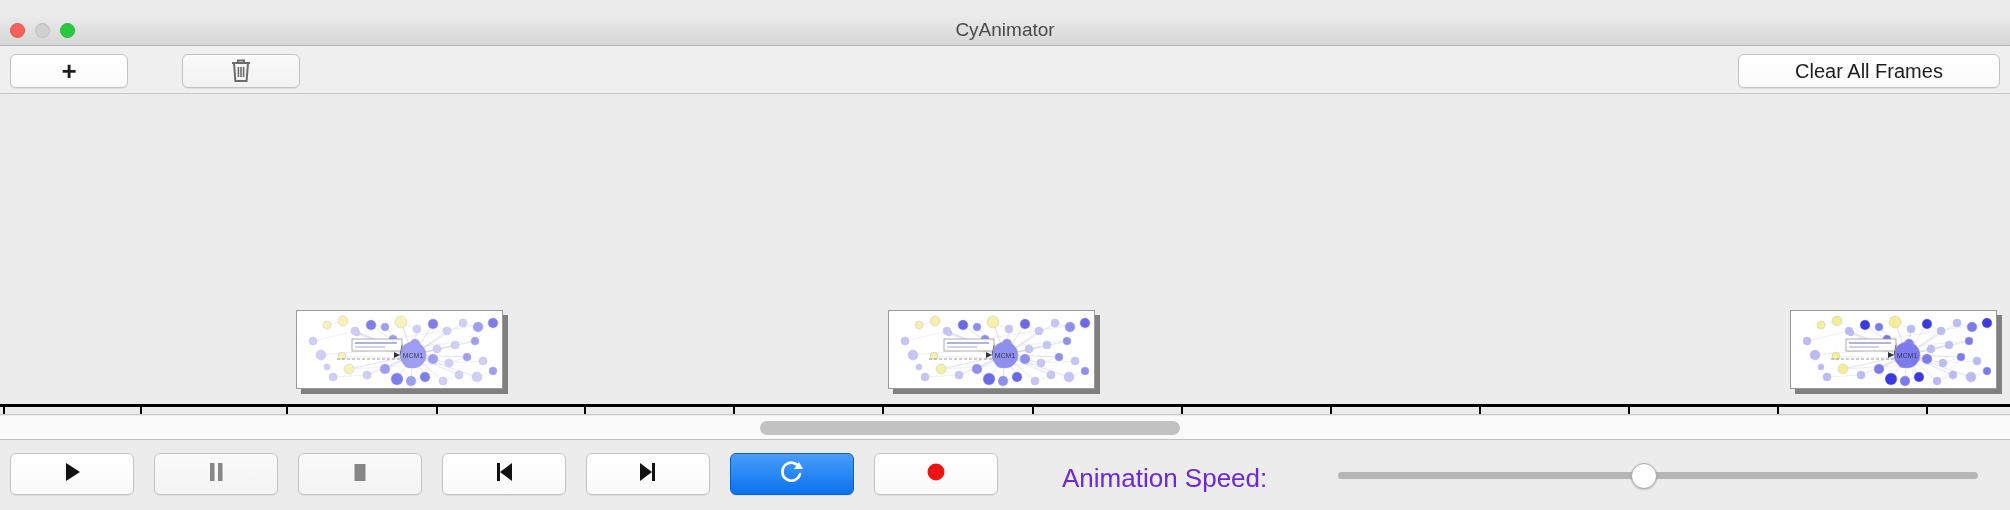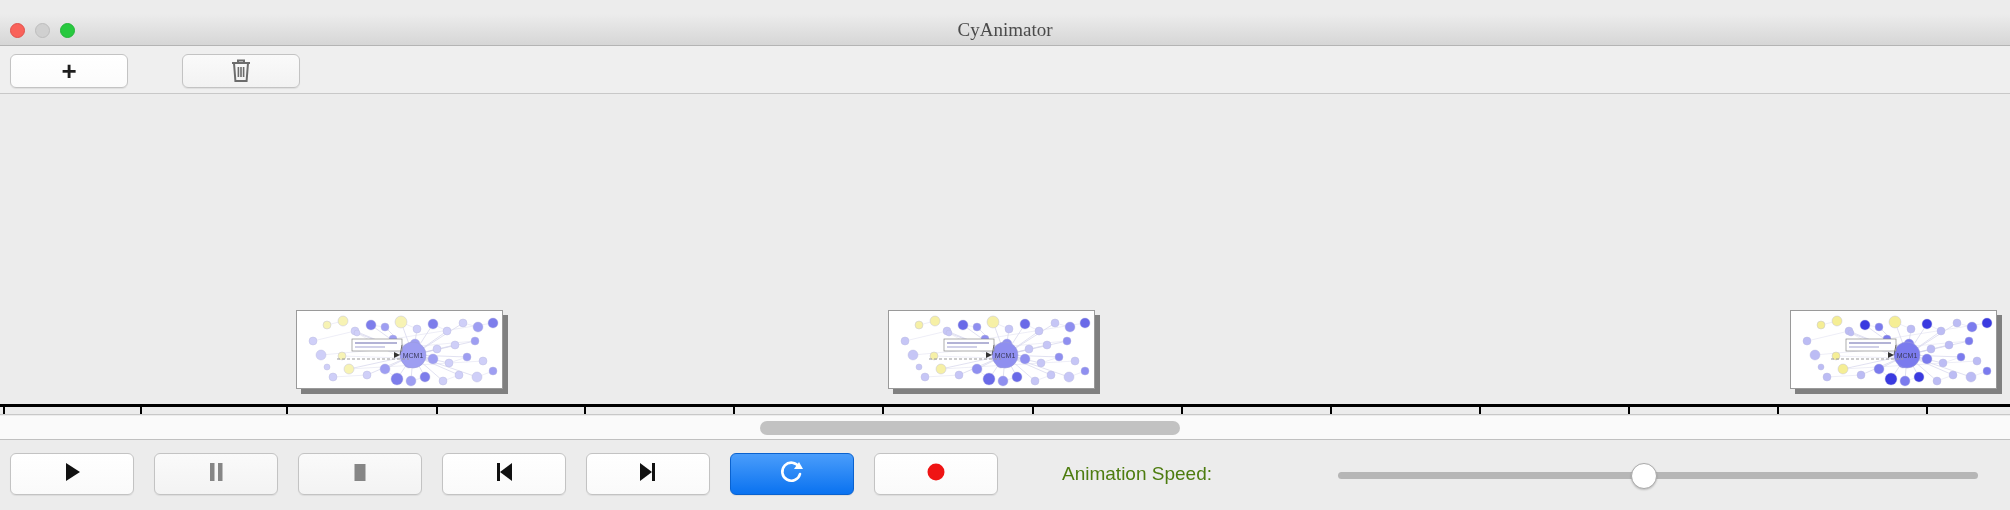--- a/index.html
+++ b/index.html
@@ -77,21 +77,20 @@
   .light.yellow { background: #d0d0d0; border: 1px solid #bdbdbd; }
   .light.green  { background: #28c93f; border: 1px solid #23b538; }
   .win-title {
     position: absolute;
     top: 0; left: 0;
     width: 2010px; height: 32px;
     line-height: 32px;
     text-align: center;
     font-size: 19px;
     color: #4a4a4a;
-    font-family: Liberation Serif, serif;
   }
 
   
   .toolbar {
     position: absolute;
     top: 46px; left: 0;
     width: 2010px; height: 48px;
     background: #efefef;
     border-bottom: 1px solid #c8c8c8;
   }
@@ -200,22 +199,22 @@
     cursor: pointer;
   }
   .pbtn.disabled { background: linear-gradient(#fafafa, #f3f3f3); }
   .pbtn.accent {
     background: linear-gradient(#4a9dfb, #0a72f0);
     border: 1px solid #0a62cf;
   }
   .speed-label {
     position: absolute;
     top: 22px; left: 1062px;
-    font-size: 19px;
-    color: #4d7c0f;
+    font-size: 26px;
+    color: #6d28d9;
     white-space: nowrap;
   }
   .slider-track {
     position: absolute;
     top: 31px; left: 1338px;
     width: 640px; height: 7px;
     border-radius: 4px;
     background: #b6b6b6;
   }
   .slider-knob {
@@ -248,20 +247,23 @@
     <div class="tbtn" id="add-frame-button">
       <span class="plus-icon">+</span>
     </div>
     <div class="tbtn muted" id="delete-frame-button">
       <svg width="22" height="26" viewBox="0 0 22 26">
         <path d="M2 5 H20" stroke="#6c6c6c" stroke-width="2" fill="none"></path>
         <path d="M8 5 V2.5 H14 V5" stroke="#6c6c6c" stroke-width="2" fill="none"></path>
         <path d="M4 5 L5.4 23 H16.6 L18 5" stroke="#6c6c6c" stroke-width="2" fill="none"></path>
         <path d="M8.4 9 V19 M11 9 V19 M13.6 9 V19" stroke="#6c6c6c" stroke-width="1.6" fill="none"></path>
       </svg>
+    </div>
+    <div class="tbtn" id="clear-all-button">
+      <span>Clear All Frames</span>
     </div>
   </div>
 
   <div class="timeline">
     <div id="frames-layer">
         <div class="frame" style="left: 296px;">
           <div class="shadow"></div>
           <div class="card">
             <svg width="207" height="79" viewBox="0 0 207 79">
     <rect width="207" height="79" fill="#ffffff"></rect>

